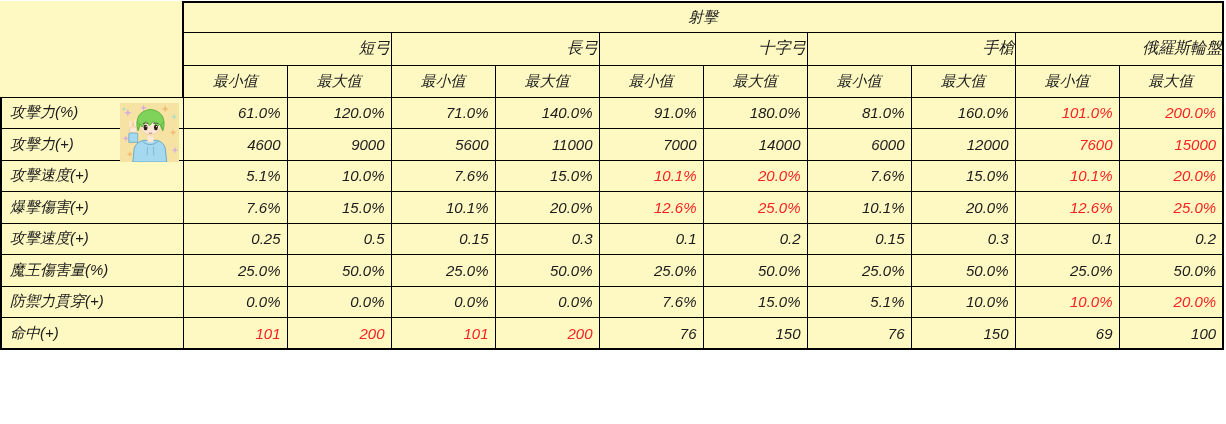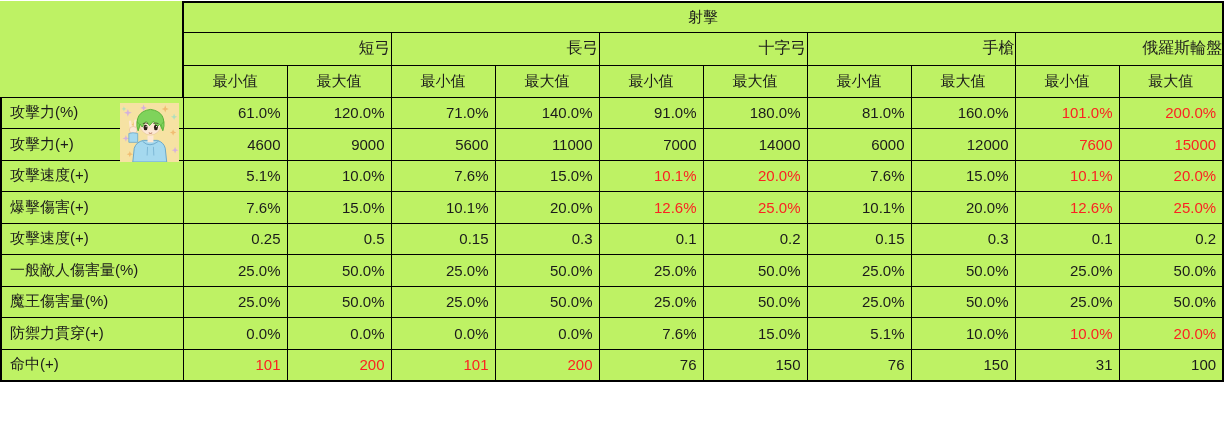--- a/index.html
+++ b/index.html
@@ -4,21 +4,22 @@
 <style>
   html,body{margin:0;padding:0;background:#ffffff;}
   body{
     width:1226px;height:424px;position:relative;overflow:hidden;
     font-family:"Liberation Sans","DejaVu Sans",sans-serif;
     color:#1b1b1b;
   }
   .stage{position:absolute;left:0;top:1px;}
   table{
     border-collapse:collapse;table-layout:fixed;width:1222px;
-    background:#bef264;
+    background:#fef9c3;
+    font-style:italic;
   }
   td{
     border:1px solid #000;
     font-size:15px;
     vertical-align:middle;
     overflow:hidden;white-space:nowrap;
     padding:0;
   }
   td.empty{border:none;background:transparent;}
   .r-title{height:30px;}
@@ -146,33 +147,20 @@
           <td class="val">0.15</td>
           <td class="val">0.3</td>
           <td class="val">0.1</td>
           <td class="val">0.2</td>
           <td class="val">0.15</td>
           <td class="val">0.3</td>
           <td class="val">0.1</td>
           <td class="val br2">0.2</td>
         </tr>
         <tr>
-          <td class="label bl2">一般敵人傷害量(%)</td>
-          <td class="val">25.0%</td>
-          <td class="val">50.0%</td>
-          <td class="val">25.0%</td>
-          <td class="val">50.0%</td>
-          <td class="val">25.0%</td>
-          <td class="val">50.0%</td>
-          <td class="val">25.0%</td>
-          <td class="val">50.0%</td>
-          <td class="val">25.0%</td>
-          <td class="val br2">50.0%</td>
-        </tr>
-        <tr>
           <td class="label bl2">魔王傷害量(%)</td>
           <td class="val">25.0%</td>
           <td class="val">50.0%</td>
           <td class="val">25.0%</td>
           <td class="val">50.0%</td>
           <td class="val">25.0%</td>
           <td class="val">50.0%</td>
           <td class="val">25.0%</td>
           <td class="val">50.0%</td>
           <td class="val">25.0%</td>
@@ -194,21 +182,21 @@
         <tr>
           <td class="label bl2 bb2">命中(+)</td>
           <td class="val red bb2">101</td>
           <td class="val red bb2">200</td>
           <td class="val red bb2">101</td>
           <td class="val red bb2">200</td>
           <td class="val bb2">76</td>
           <td class="val bb2">150</td>
           <td class="val bb2">76</td>
           <td class="val bb2">150</td>
-          <td class="val bb2">31</td>
+          <td class="val bb2">69</td>
           <td class="val br2 bb2">100</td>
         </tr>
       </tbody>
   </table>
 
   <div class="avatar">
     <svg viewBox="0 0 60 60" xmlns="http://www.w3.org/2000/svg">
       <rect width="60" height="60" fill="#f6e2a3"></rect>
       <g fill="#cfa9e6" opacity="0.85">
         <path transform="translate(8,10)" d="M0,-4 L1,-1 L4,0 L1,1 L0,4 L-1,1 L-4,0 L-1,-1 Z"></path>

